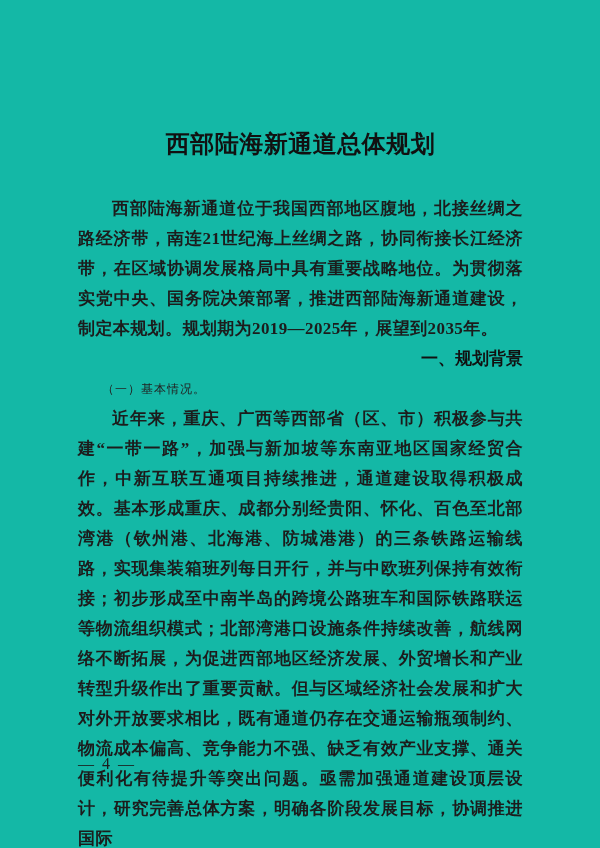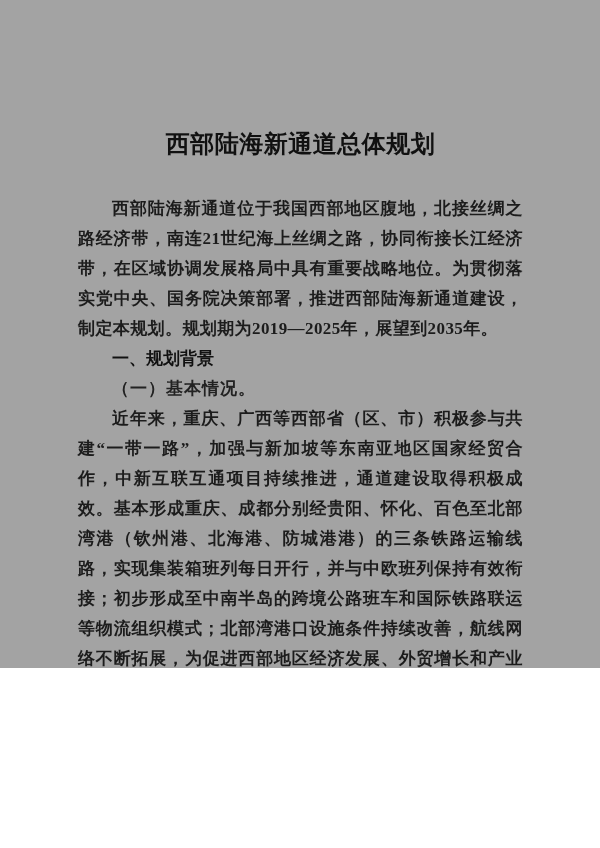--- a/index.html
+++ b/index.html
@@ -3,23 +3,23 @@
 <meta charset="utf-8">
 <style>
   html, body {
     margin: 0;
     padding: 0;
     background: #ffffff;
   }
   .page {
     position: relative;
     width: 600px;
-    height: 668px;
+    height: 848px;
     margin: 0;
-    background: #a3a3a3;
+    background: #14b8a6;
     box-sizing: border-box;
     padding: 128px 77px 0 78px;
     font-family: "Liberation Serif", "DejaVu Serif", serif;
     color: #1c1c1c;
     overflow: hidden;
   }
   .doc-title {
     margin: 0 0 34px 0;
     font-size: 24px;
     font-weight: bold;
@@ -39,25 +39,26 @@
     font-weight: bold;
   }
   .section-heading {
     margin: 0;
     font-size: 17px;
     font-weight: bold;
     line-height: 30px;
     text-indent: 2em;
     font-family: "Liberation Sans", "DejaVu Sans", sans-serif;
     color: #111111;
+    text-align: right;
   }
   .subsection-heading {
     margin: 0;
-    font-size: 17px;
-    font-weight: bold;
+    font-size: 12px;
+    font-weight: normal;
     line-height: 30px;
     text-indent: 2em;
     letter-spacing: 1px;
     color: #222222;
   }
   .page-number {
     position: absolute;
     left: 78px;
     top: 755px;
     font-size: 16px;

